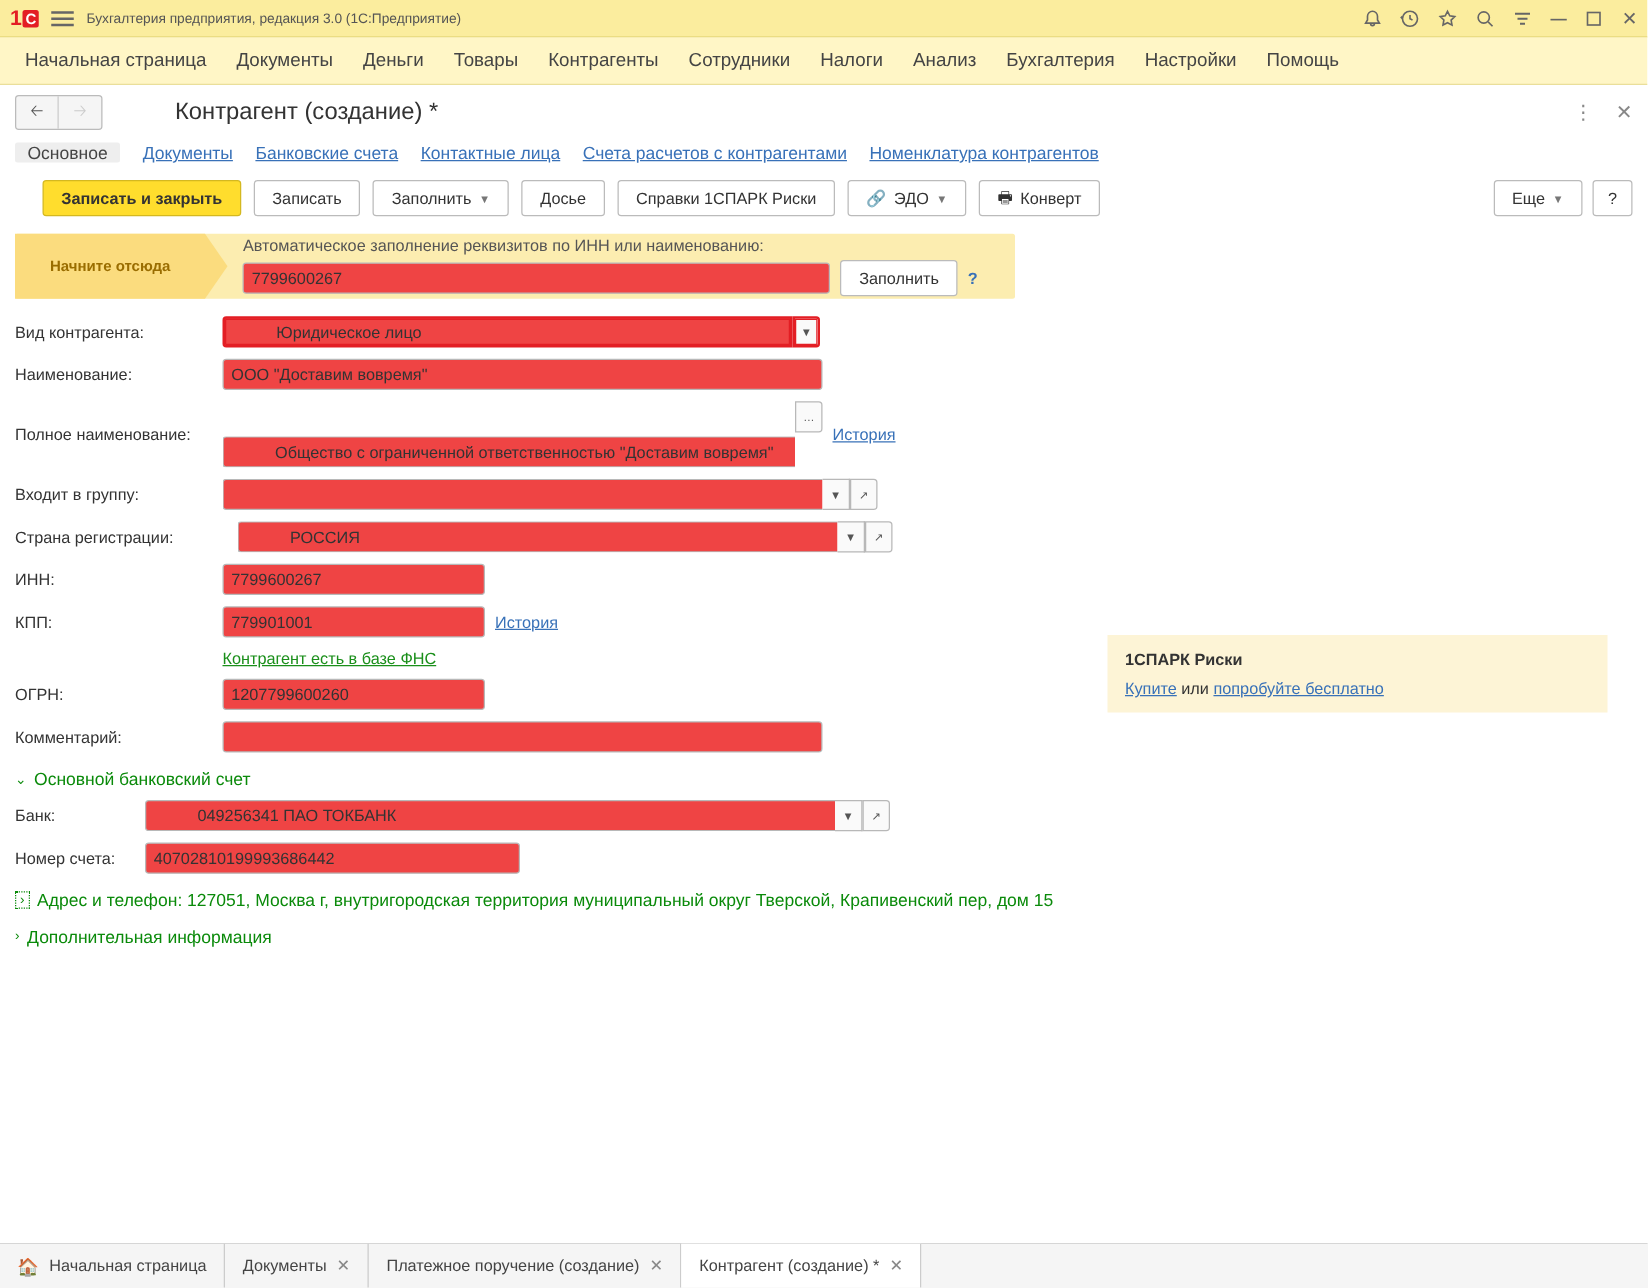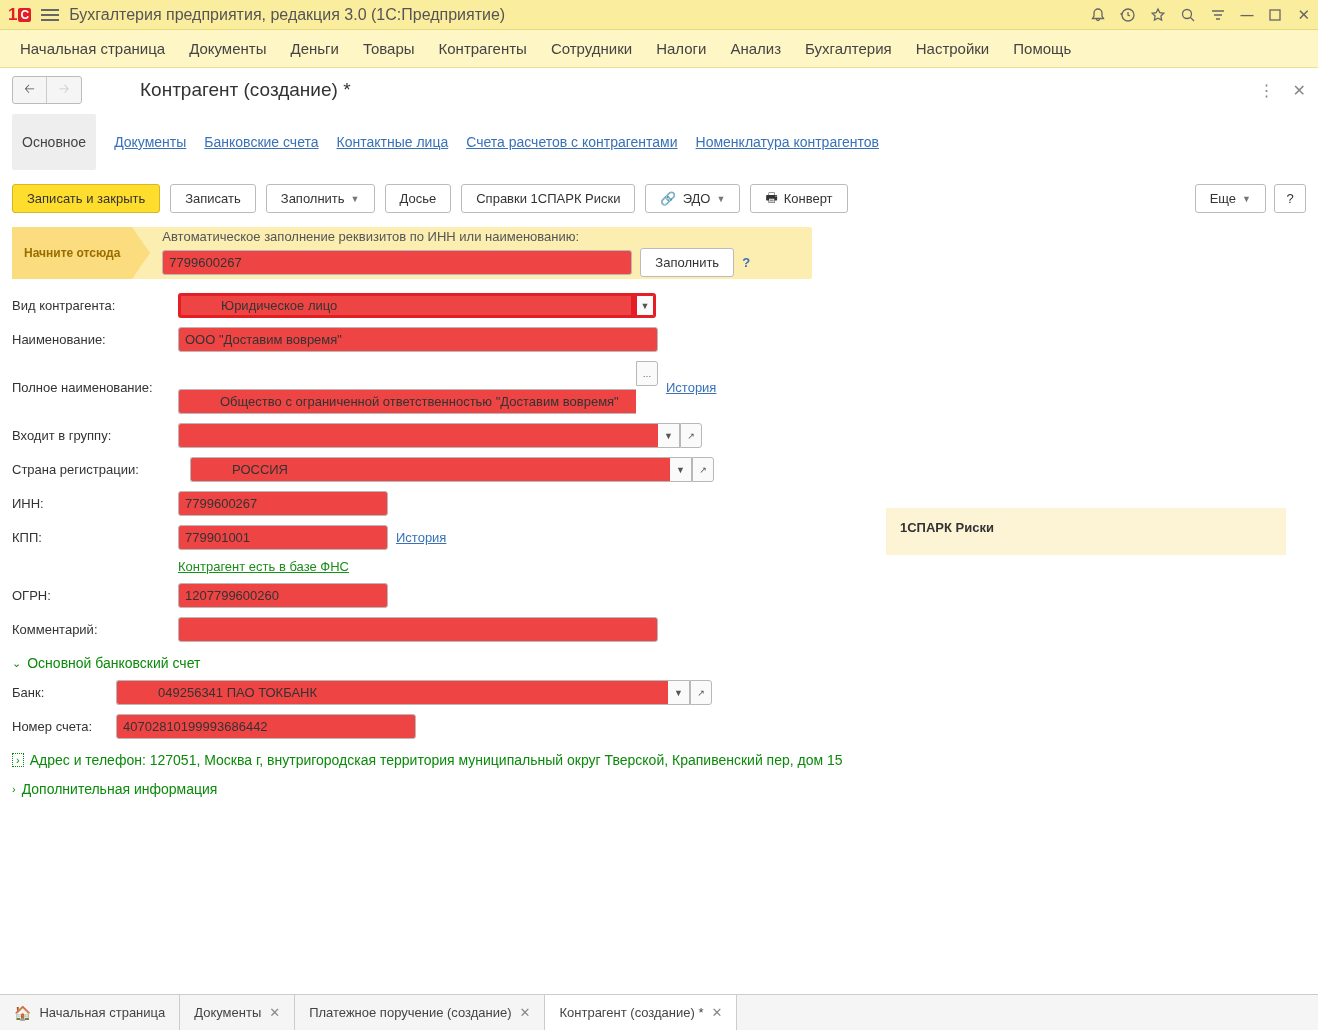--- a/index.html
+++ b/index.html
@@ -3,21 +3,21 @@
 <meta charset="utf-8">
 <style>
 * { box-sizing: border-box; margin: 0; padding: 0; }
 body { font-family: Arial, sans-serif; font-size: 13px; background: #fff; color: #333; user-select: none; }
 
 
 .titlebar { background: #fbed9e; height: 30px; display: flex; align-items: center; padding: 0 8px; gap: 10px; border-bottom: 1px solid #e6d77b; }
 .logo { color: #e31e24; font-weight: bold; font-size: 17px; display:flex; align-items:center; gap:1px;}
 .hamburger { width:18px; display:flex; flex-direction:column; gap:3px; cursor:pointer;}
 .hamburger span{height:2px; background:#666;}
-.titlebar-title { color: #555; font-size: 16px; }
+.titlebar-title { color: #555; font-size: 11px; }
 .titlebar-right { margin-left: auto; display: flex; gap: 14px; align-items: center; color:#666;}
 .titlebar-right svg, .titlebar-right .ticon { width:16px; height:16px; cursor:pointer;}
 
 
 .mainmenu { background: #fff6c6; border-bottom: 1px solid #eadf9a; padding: 10px 20px; display: flex; gap: 24px; }
 .mainmenu-item { color: #444; cursor: pointer; font-size: 15px;}
 
 
 .page { padding: 8px 12px 0 12px; }
 
@@ -26,33 +26,33 @@
 .nav-buttons { display:flex; border:1px solid #bbb; border-radius:3px; background:#f5f5f5;}
 .nav-btn { width:34px; height:26px; display:flex; align-items:center; justify-content:center; cursor:pointer; color:#555; border-right:1px solid #ccc;}
 .nav-btn:last-child{border-right:none;}
 .page-title { font-size: 19px; color:#333; margin-left: 50px;}
 .navrow-right { margin-left:auto; display:flex; gap:18px; color:#888;}
 .navrow-right span{cursor:pointer; font-size:16px;}
 
 
 .tabs { display: flex; gap: 18px; margin-bottom: 14px; align-items:center;}
 .tab { color: #3871b8; cursor: pointer; text-decoration: underline; font-size:14px;}
-.tab.active { background:#eee; padding:20px 10px; color:#444; text-decoration:none; border-radius:2px;}
+.tab.active { background:#eee; padding:0 10px; color:#444; text-decoration:none; border-radius:2px;}
 
 
 .toolbar { display:flex; gap:10px; margin-bottom: 14px; align-items:center;}
 .btn { background:#fff; border:1px solid #bbb; border-radius:3px; padding:5px 14px; cursor:pointer; font-size:13px; color:#333; display:flex; align-items:center; gap:6px; height:29px;}
-.btn-primary { background:#ffdd2d; border-color:#d4b820; font-weight:normal;}
+.btn-primary { background:#ffdd2d; border-color:#d4b820; font-weight:bold;margin-left:22px;}
 .btn .caret{ font-size:9px; color:#777;}
 .toolbar-right{margin-left:auto; display:flex; gap:8px;}
 .btn-q{width:32px; justify-content:center; padding:5px 0;}
 
 
 .starthere { display:flex; align-items:center; background:#fcedb0; border-radius:2px; padding:0; margin-bottom:14px; width:800px;}
-.starthere-arrow{ background:#fbdc7e; color:#9a6d00; font-size:12px; padding:0 12px; height:52px; display:flex; align-items:center; position:relative; margin-right:20px; font-weight:bold;}
+.starthere-arrow{ background:#fbdc7e; color:#9a6d00; font-size:12px; padding:0 28px; height:52px; display:flex; align-items:center; position:relative; margin-right:20px; font-weight:bold;}
 .starthere-arrow::after{content:''; position:absolute; right:-18px; top:0; border-top:26px solid transparent; border-bottom:26px solid transparent; border-left:18px solid #fbdc7e;}
 .starthere-body{padding:0 10px; flex:1;}
 .starthere-label{color:#555; font-size:13px; margin-bottom:4px;}
 .starthere-row{display:flex; gap:8px; align-items:center;}
 .starthere-row input{flex:1; max-width:470px;}
 .help-q{color:#3871b8; cursor:pointer; font-weight:bold;}
 
 
 .form{display:flex; flex-direction:column; gap:9px;}
 .form-row{display:flex; align-items:center; gap:8px;}
@@ -316,20 +316,23 @@
 
     <div class="collapsible">
       <span class="chev">›</span>
       <span>Дополнительная информация</span>
     </div>
 
   </div>
 
   <div class="sidepanel">
     <div class="sidepanel-title">1СПАРК Риски</div>
+    <div>
+      <span class="link">Купите</span><span> или </span><span class="link">попробуйте бесплатно</span>
+    </div>
   </div>
 
 </div>
 
 <div class="bottom-tabs">
   <div class="btab">
     <span class="home-icon">🏠</span>
     <span>Начальная страница</span>
   </div>
   <div class="btab">

